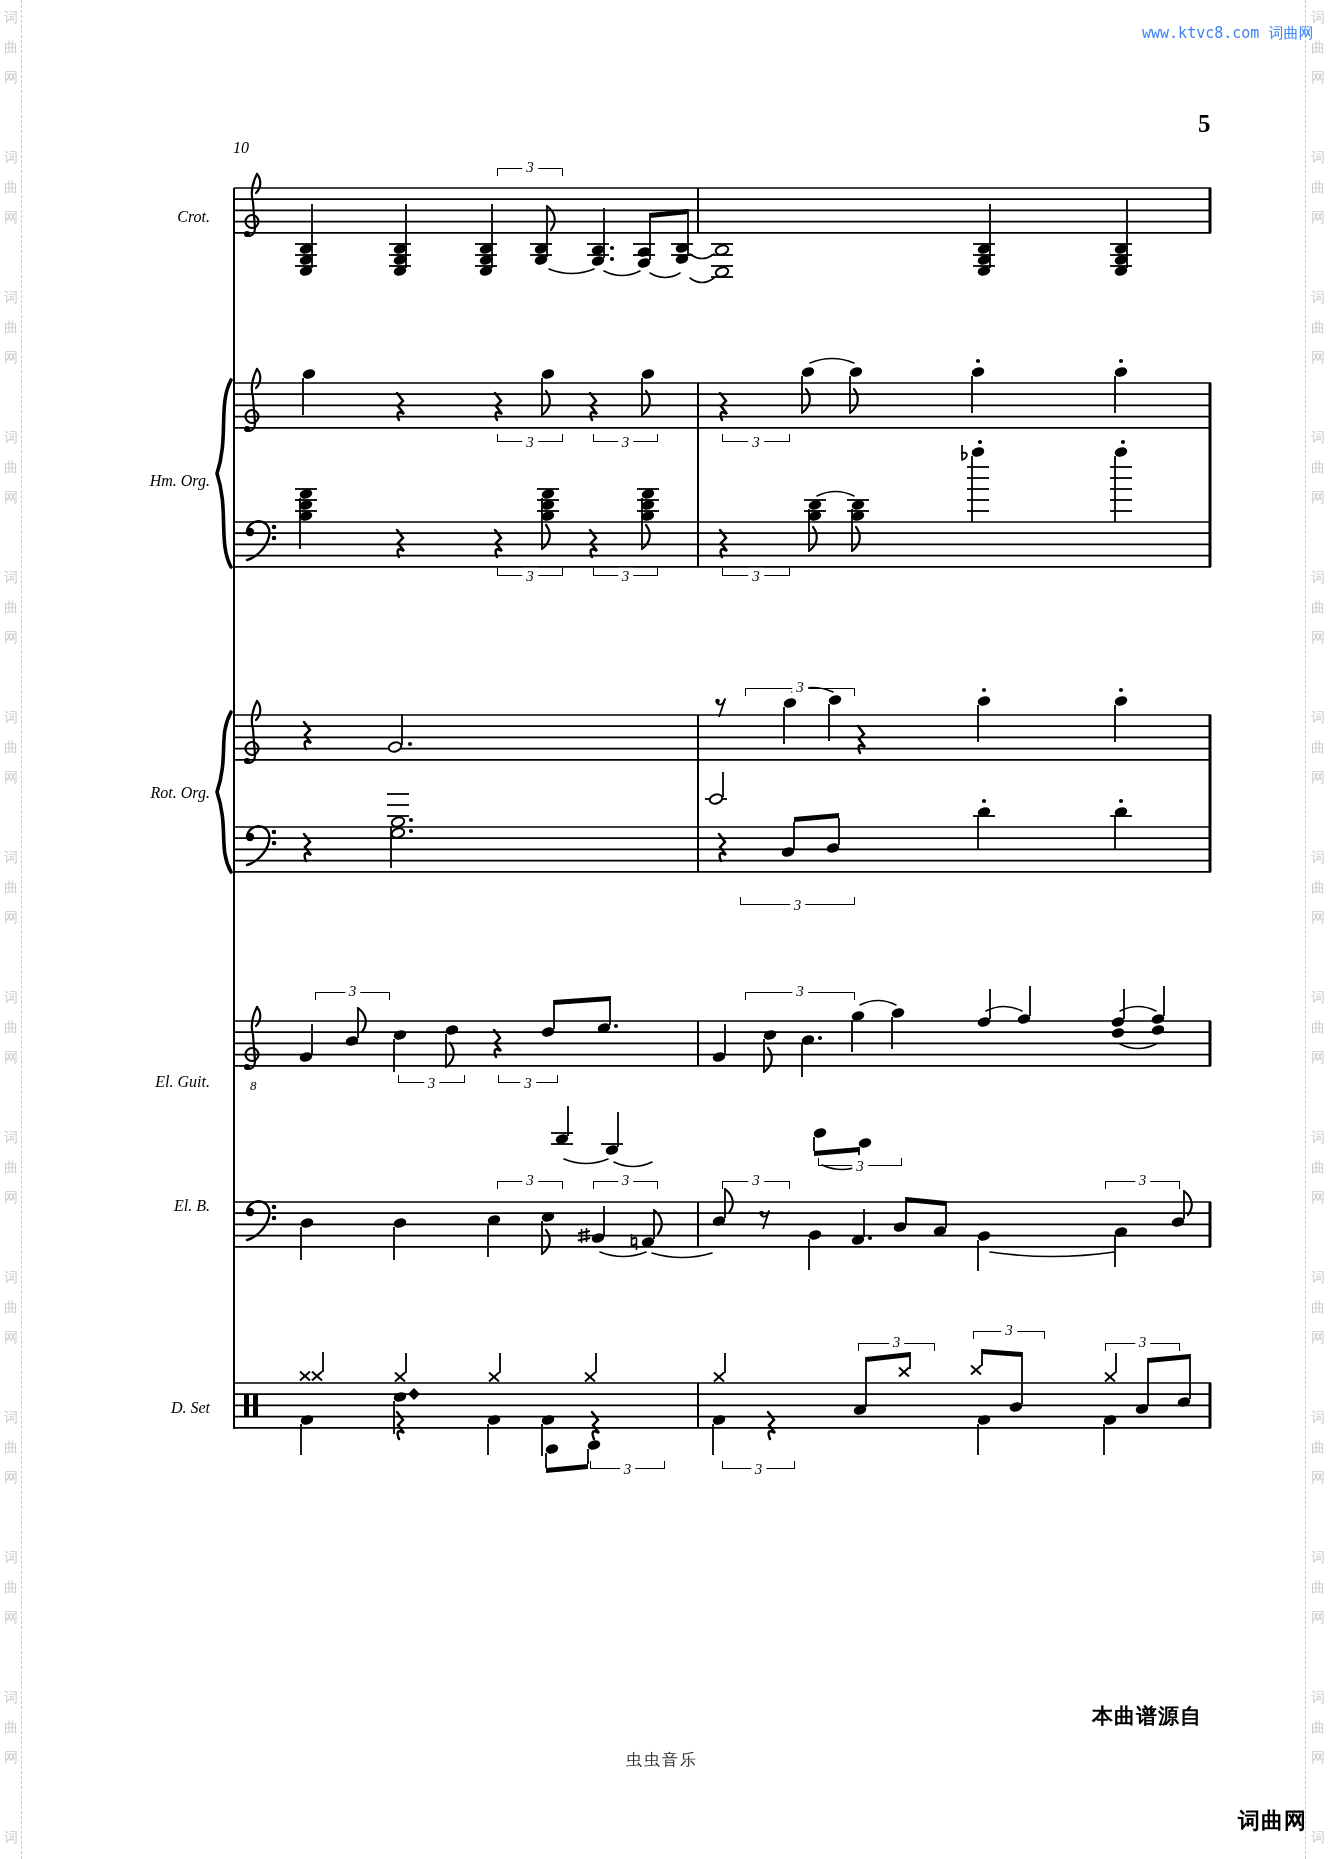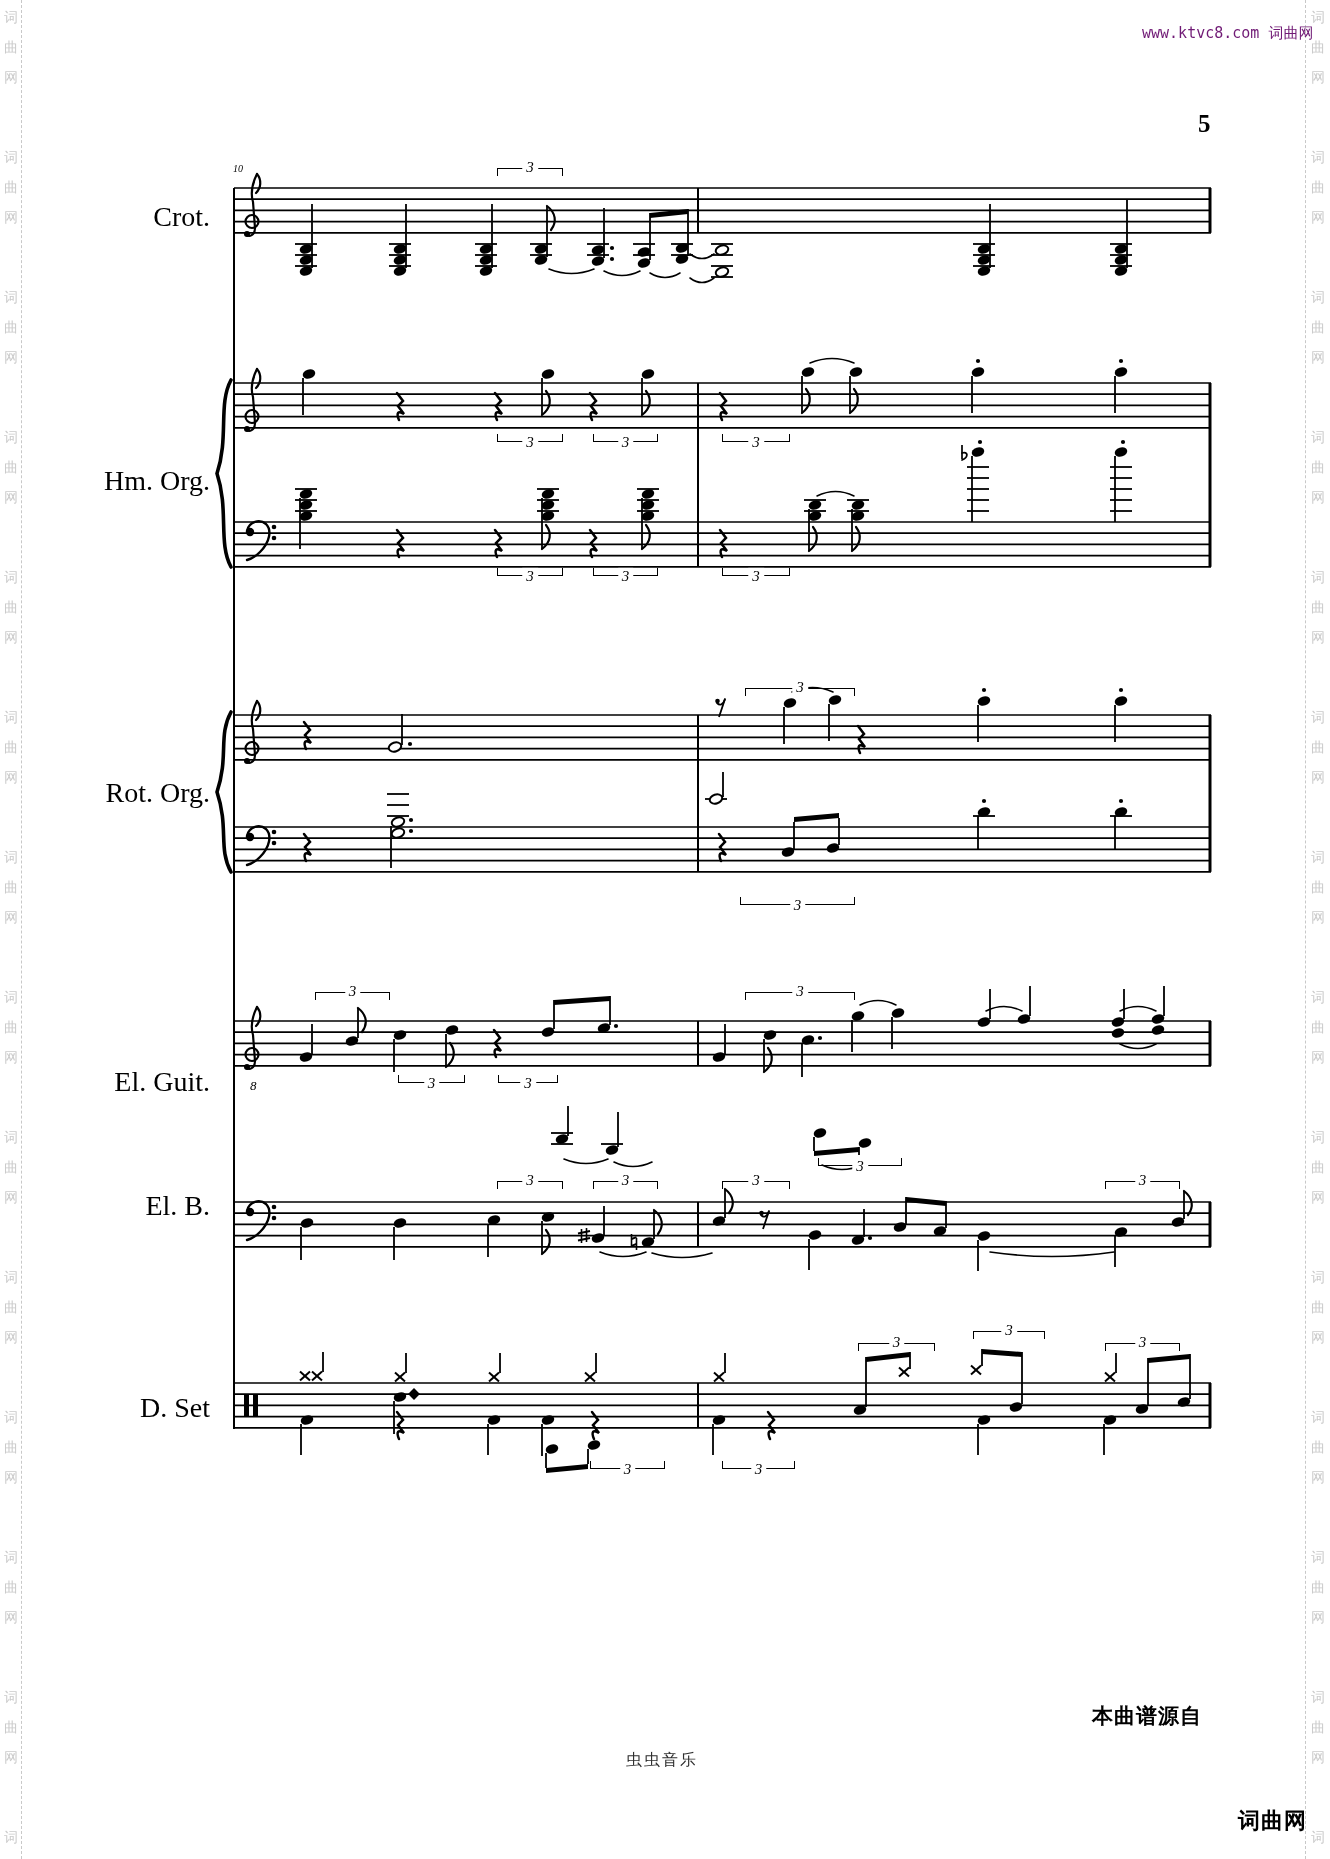--- a/index.html
+++ b/index.html
@@ -6,30 +6,30 @@
   .page{position:relative;width:1330px;height:1859px;background:#ffffff;overflow:hidden;
         font-family:"Liberation Serif",serif;color:#000;}
   
   .wm-line{position:absolute;top:0;bottom:0;width:0;border-left:1px dashed #c8c8c8;}
   .wm-col{position:absolute;top:2px;bottom:0;width:20px;overflow:hidden;
           font-family:"Liberation Sans",sans-serif;font-size:14px;color:#cbcbcb;text-align:center;}
   .wm-col .ch{display:block;height:30px;line-height:30px;}
   .wm-group{margin-bottom:50px;}
   
   .top-wm{position:absolute;top:24px;left:1142px;font-family:"DejaVu Sans Mono",monospace;
-          font-size:15px;color:#701a75;white-space:nowrap;}
+          font-size:15px;color:#3b82f6;white-space:nowrap;}
   .page-num{position:absolute;top:110px;left:1198px;font-size:25px;font-weight:bold;}
-  .measure-num{position:absolute;top:163px;left:233px;font-size:10px;font-style:italic;}
+  .measure-num{position:absolute;top:139px;left:233px;font-size:16px;font-style:italic;}
   .footer-center{position:absolute;top:1750px;left:626px;font-size:16px;color:#2e2e2e;letter-spacing:2px;}
   .footer-src{position:absolute;top:1702px;left:1092px;font-family:Liberation Mono, monospace;
               font-size:21px;font-weight:bold;color:#000;letter-spacing:1px;}
   .footer-brand{position:absolute;top:1806px;left:1238px;font-family:"Liberation Sans",sans-serif;
               font-size:22px;font-weight:bold;letter-spacing:1px;}
   
-  .inst-label{position:absolute;right:1120px;white-space:nowrap;font-size:28px;line-height:26px;}
+  .inst-label{position:absolute;right:1120px;white-space:nowrap;font-size:16px;line-height:26px;font-style:italic;}
   
   .sys-svg{position:absolute;left:205px;}
   .sysbar{position:absolute;left:233px;top:188px;width:2px;height:1241px;background:#000;}
   
   .tuplet{position:absolute;height:8px;box-sizing:border-box;}
   .tuplet.above{border-top:1.5px solid #000;border-left:1.5px solid #000;border-right:1.5px solid #000;}
   .tuplet.below{border-bottom:1.5px solid #000;border-left:1.5px solid #000;border-right:1.5px solid #000;}
   .tuplet span{position:absolute;left:50%;background:#fff;padding:0 4px;
                font:italic 15px "Liberation Serif",serif;}
   .tuplet.above span{top:-1px;transform:translate(-50%,-52%);}

